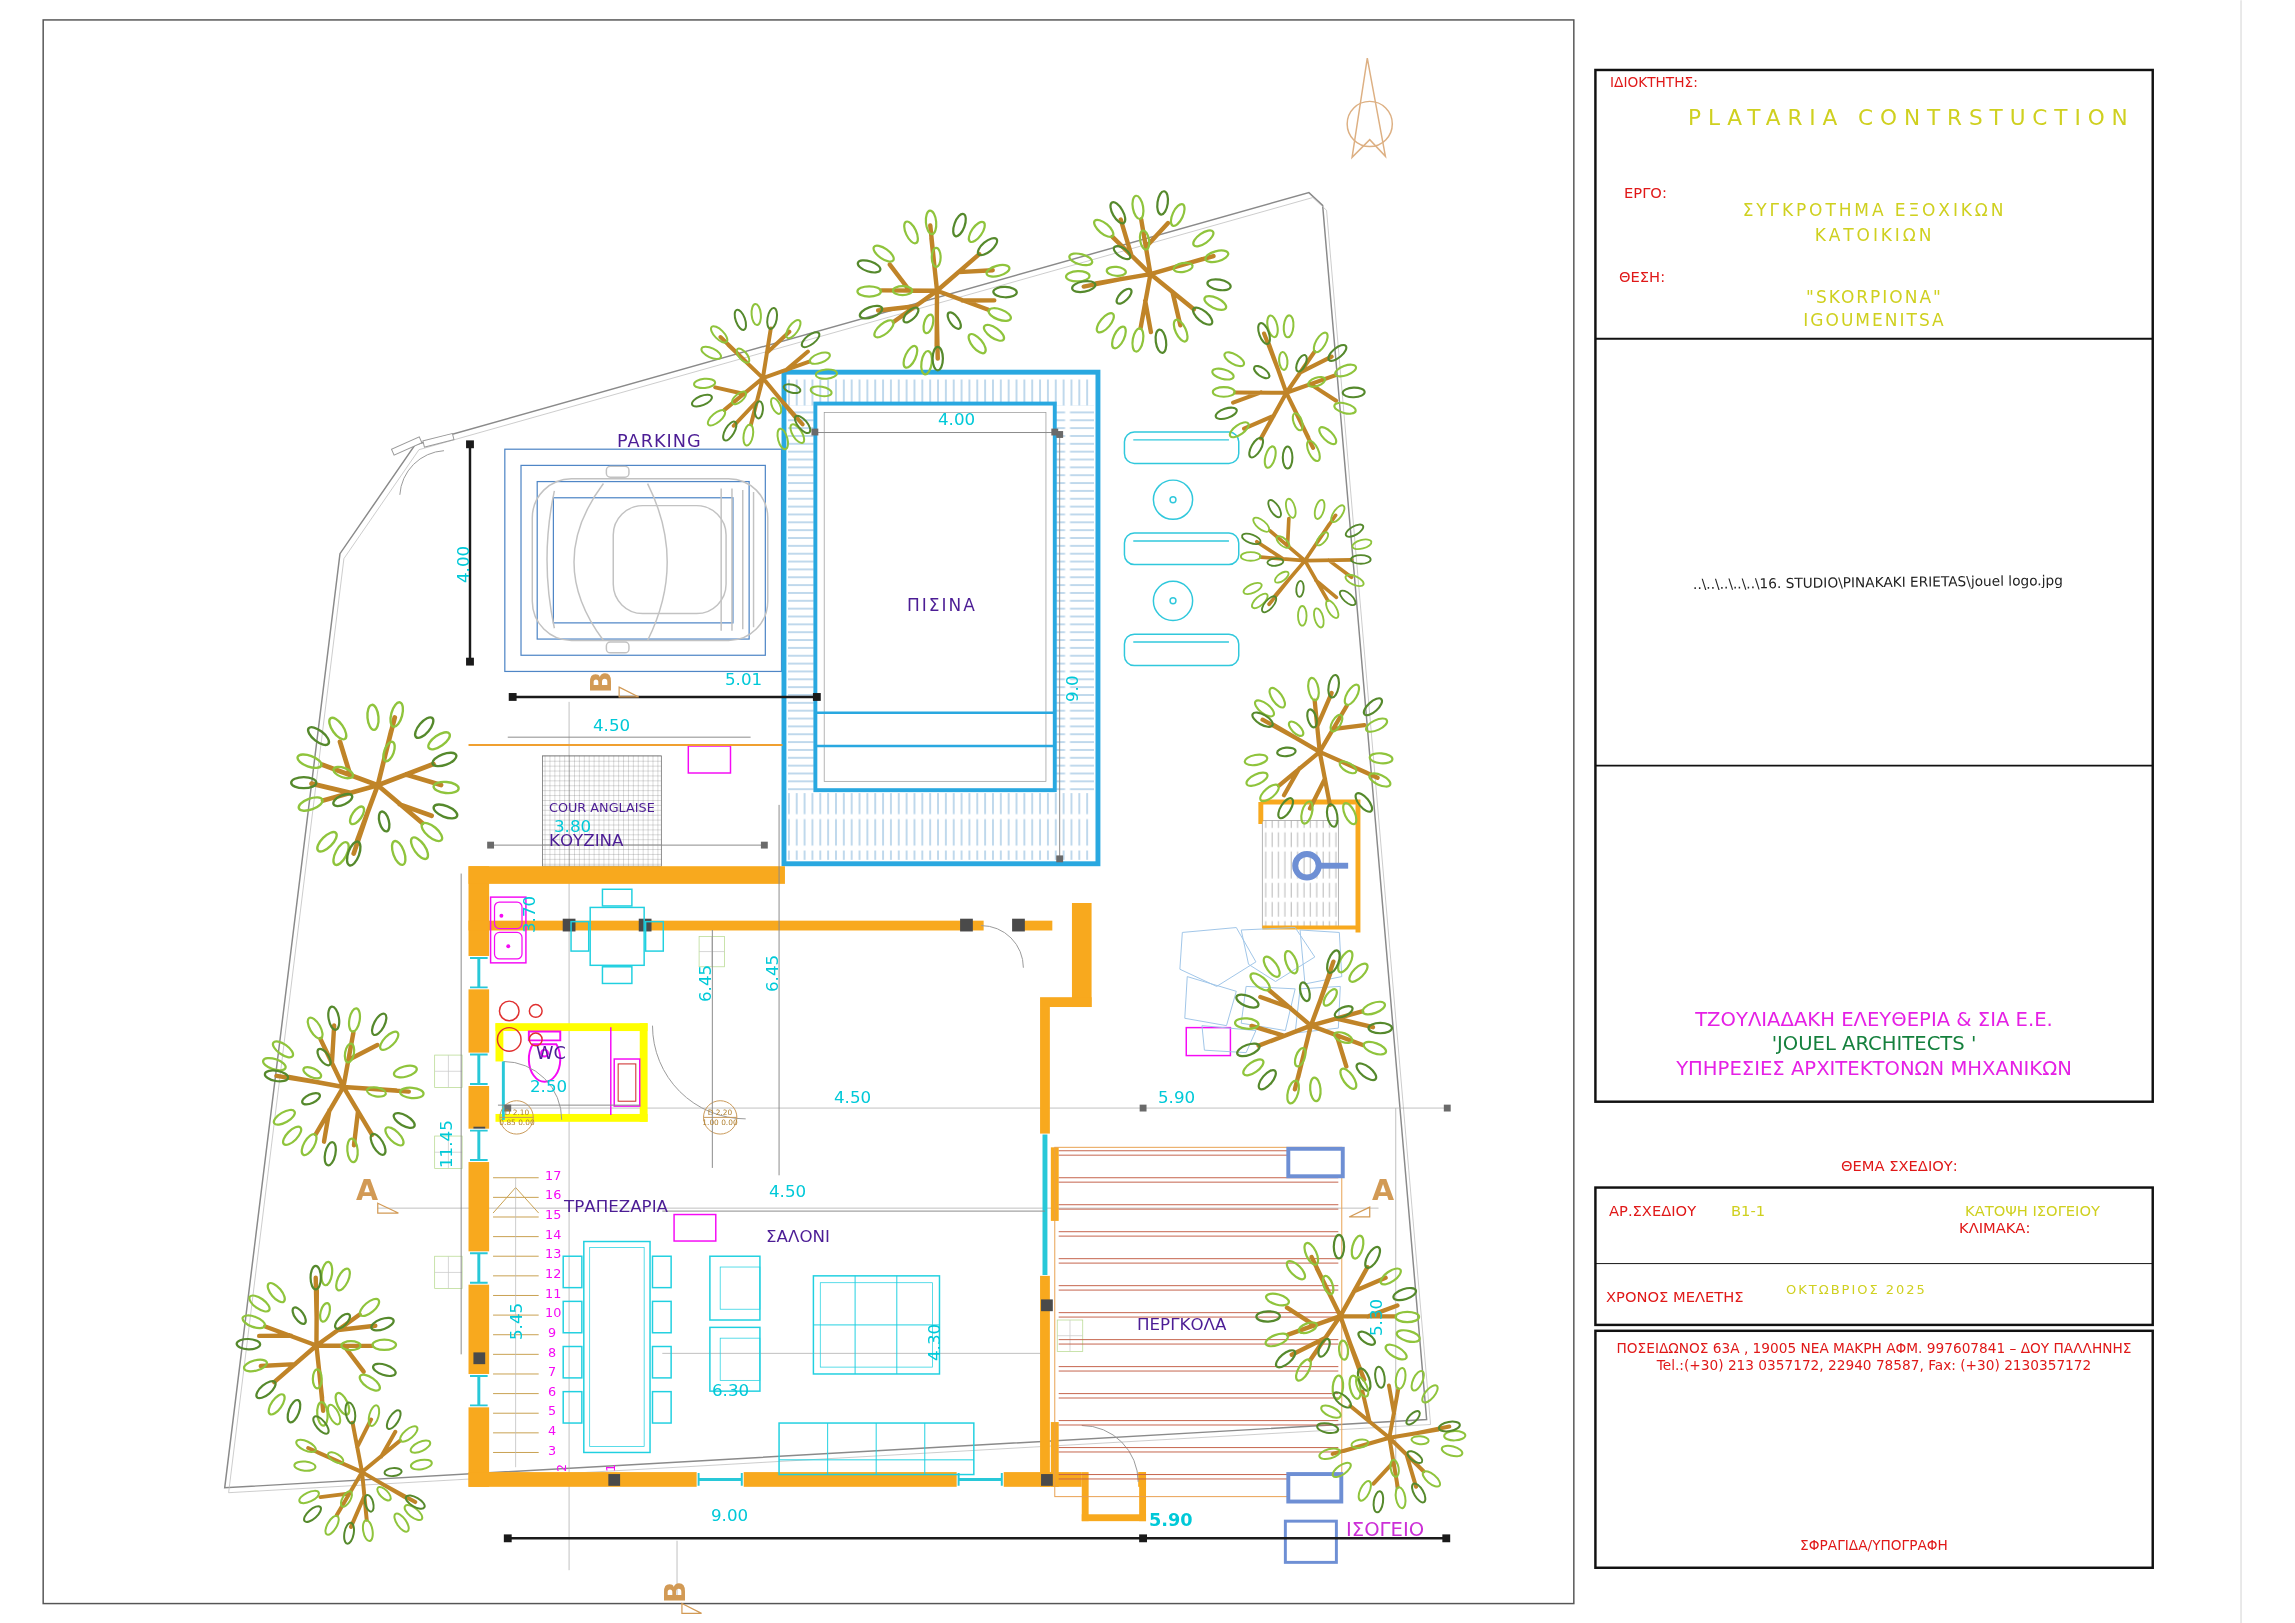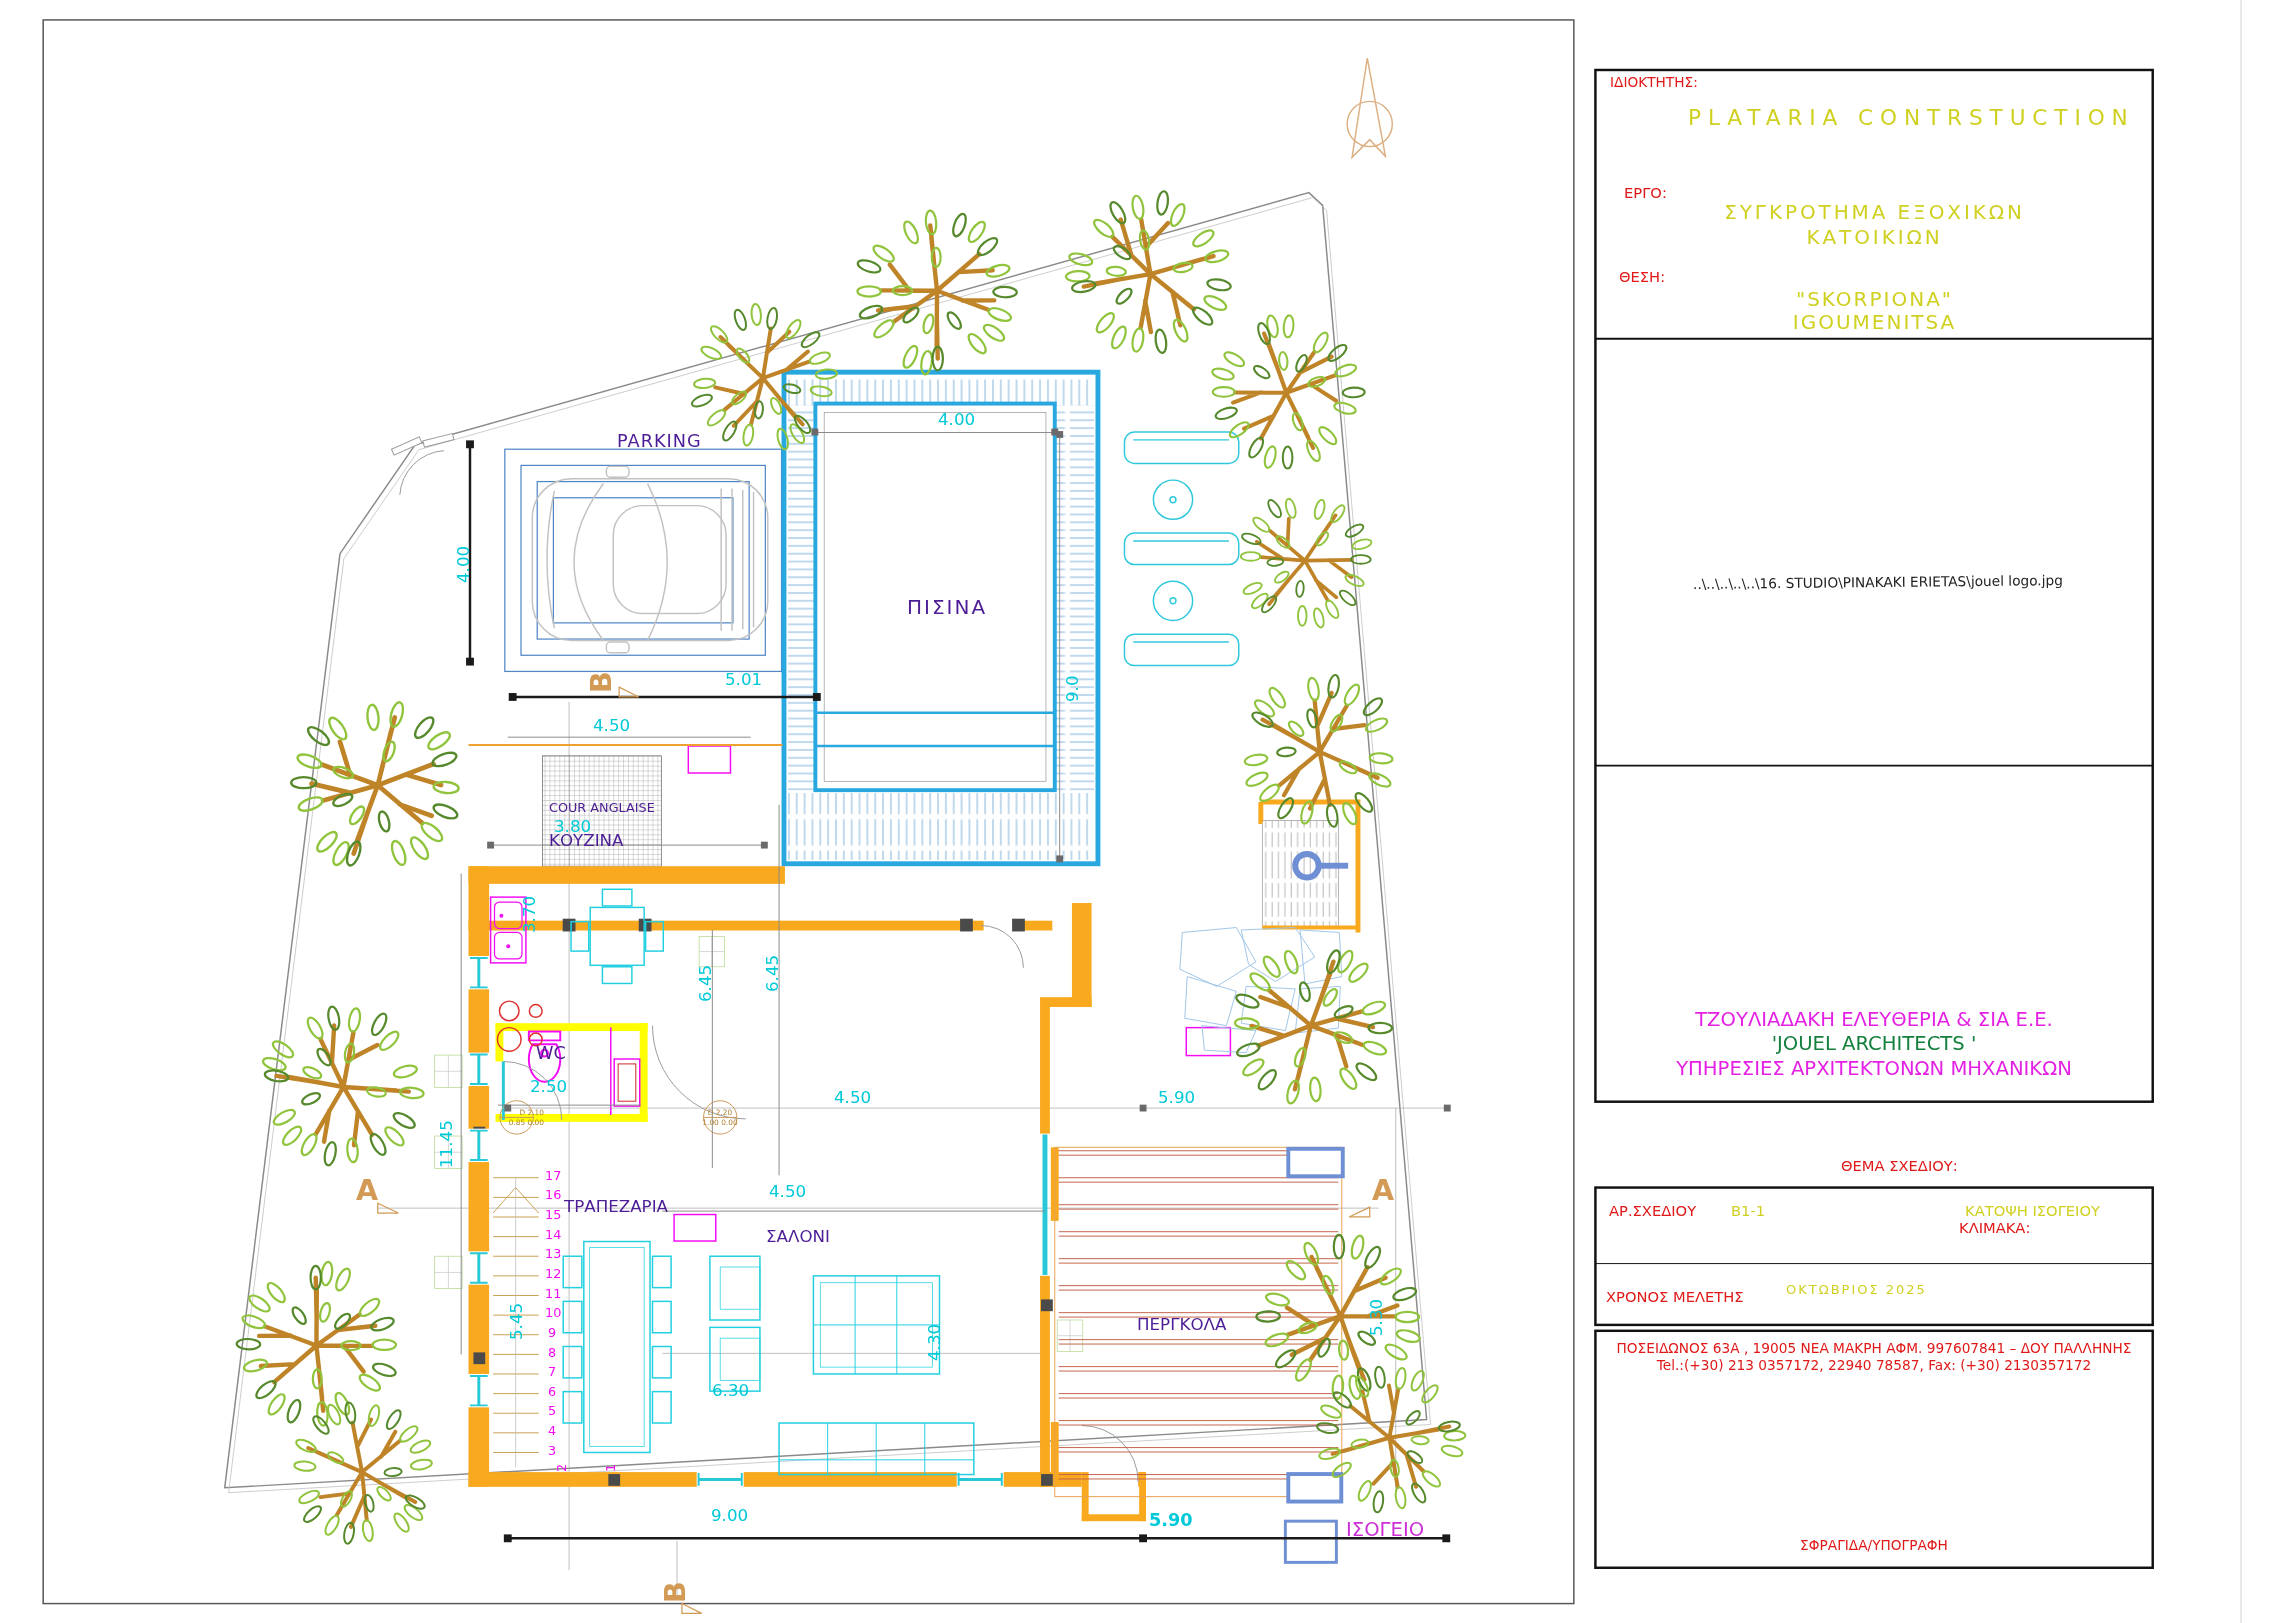--- a/index.html
+++ b/index.html
@@ -9,21 +9,21 @@
   .lbl{position:absolute;white-space:nowrap;line-height:1.05;}
   .mag{color:#4c1d95;}
   .cyan{color:#00c9d8;}
   .red{color:#e01818;}
   .yel{color:#cfd01f;}
   .tan{color:#d29a55;}
   .blk{color:#222;}
   .rot{transform:rotate(-90deg);transform-origin:0 0;}
   .ctr{text-align:center;}
   .s26{font-size:12.8px;} .s28{font-size:13.7px;} .s30{font-size:14.7px;} .s34{font-size:16.7px;}
-  .s36{font-size:17.7px;} .s38{font-size:20px;} .s40{font-size:19.6px;} .s42{font-size:13px;}
+  .s36{font-size:17.7px;} .s38{font-size:17px;} .s40{font-size:19.6px;} .s42{font-size:13px;}
   .s44{font-size:21.6px;} .s58{font-size:28.5px;font-weight:bold;}
   .ls2{letter-spacing:1px;} .ls4{letter-spacing:2px;} .ls6{letter-spacing:2.9px;} .ls14{letter-spacing:6.9px;}
   .stair-n{position:absolute;font-size:12.8px;color:#f50af5;}
   .doortag{position:absolute;width:54px;text-align:center;font-size:7.4px;color:#b08030;line-height:1.3;}
 </style>
 </head>
 <body>
 
 <div id="sheet">
 
@@ -458,21 +458,21 @@
 <div class="lbl cyan s34" style="left:712px;top:1382px;">6.30</div>
 <div class="lbl cyan s34" style="left:711px;top:1507px;">9.00</div>
 <div class="lbl cyan s36" style="left:1149px;top:1511px;font-weight:bold;">5.90</div>
 <div class="lbl cyan s34 rot" style="left:1368px;top:1336px;">5.30</div>
 
 <div class="lbl tan s58 rot" style="left:587px;top:693px;">B</div>
 <div class="lbl tan s58 rot" style="left:661px;top:1603px;">B</div>
 <div class="lbl tan s58" style="left:356px;top:1176px;">A</div>
 <div class="lbl tan s58" style="left:1372px;top:1176px;">A</div>
 
-<div class="doortag" style="left:490px;top:1108px;text-align:right;">
+<div class="doortag" style="left:490px;top:1108px;">
   <div>D 2.10</div>
   <div>0.85 0.00</div>
 </div>
 <div class="doortag" style="left:693px;top:1108px;">
   <div>D 2.20</div>
   <div>1.00 0.00</div>
 </div>
 
 <span class="stair-n" style="left:545px;top:1168px;">17</span>
 <span class="stair-n" style="left:545px;top:1187px;">16</span>

